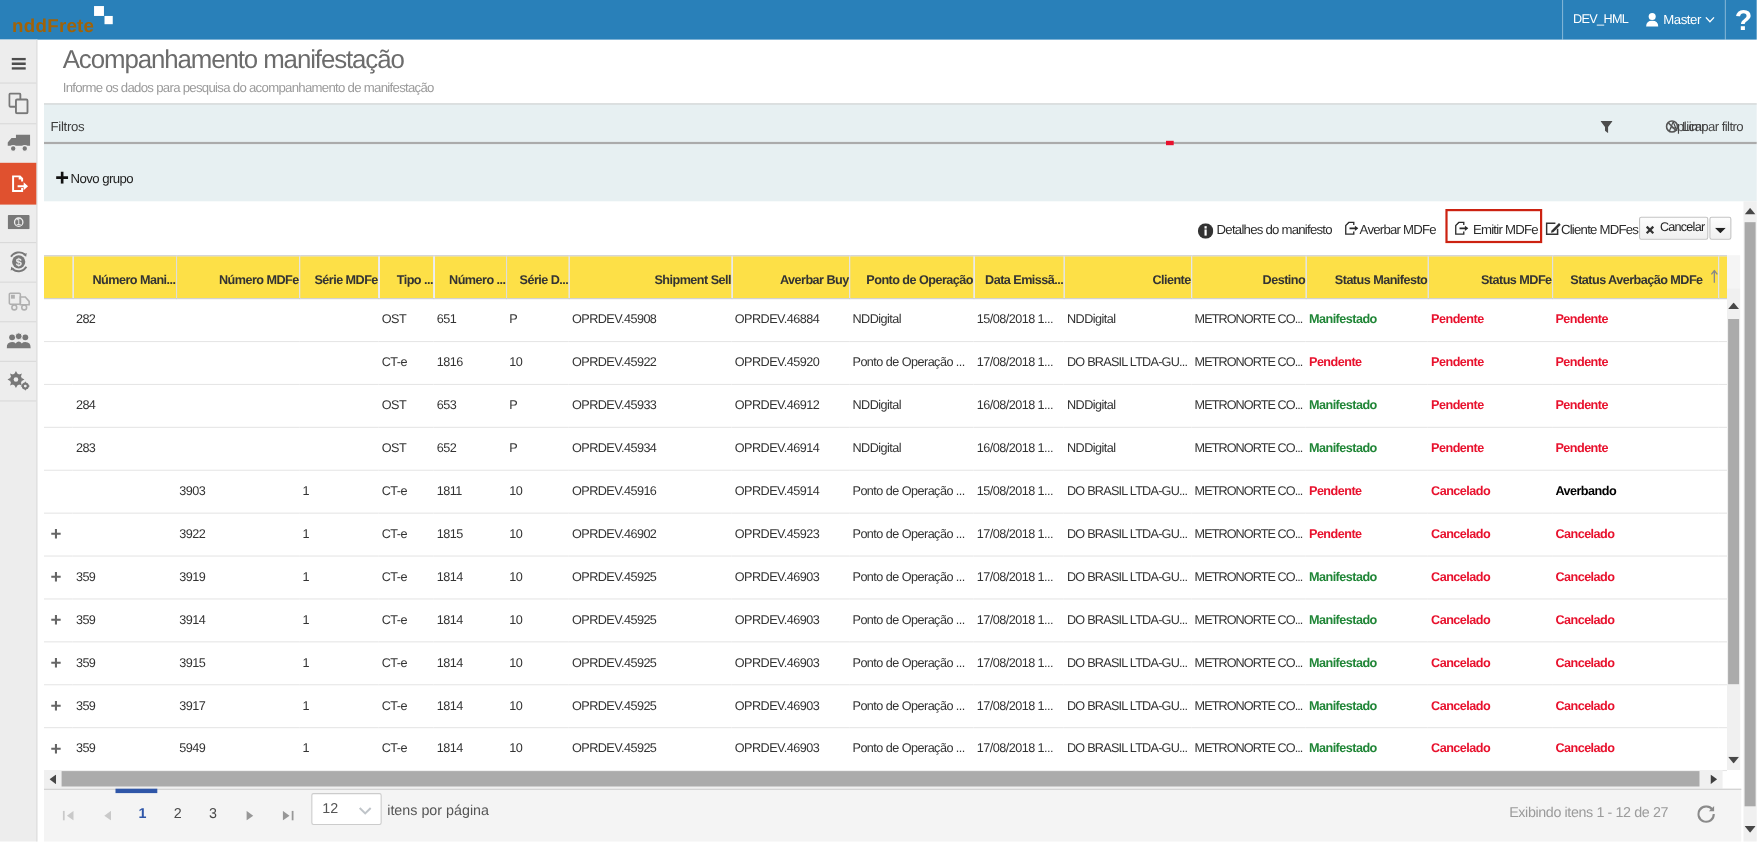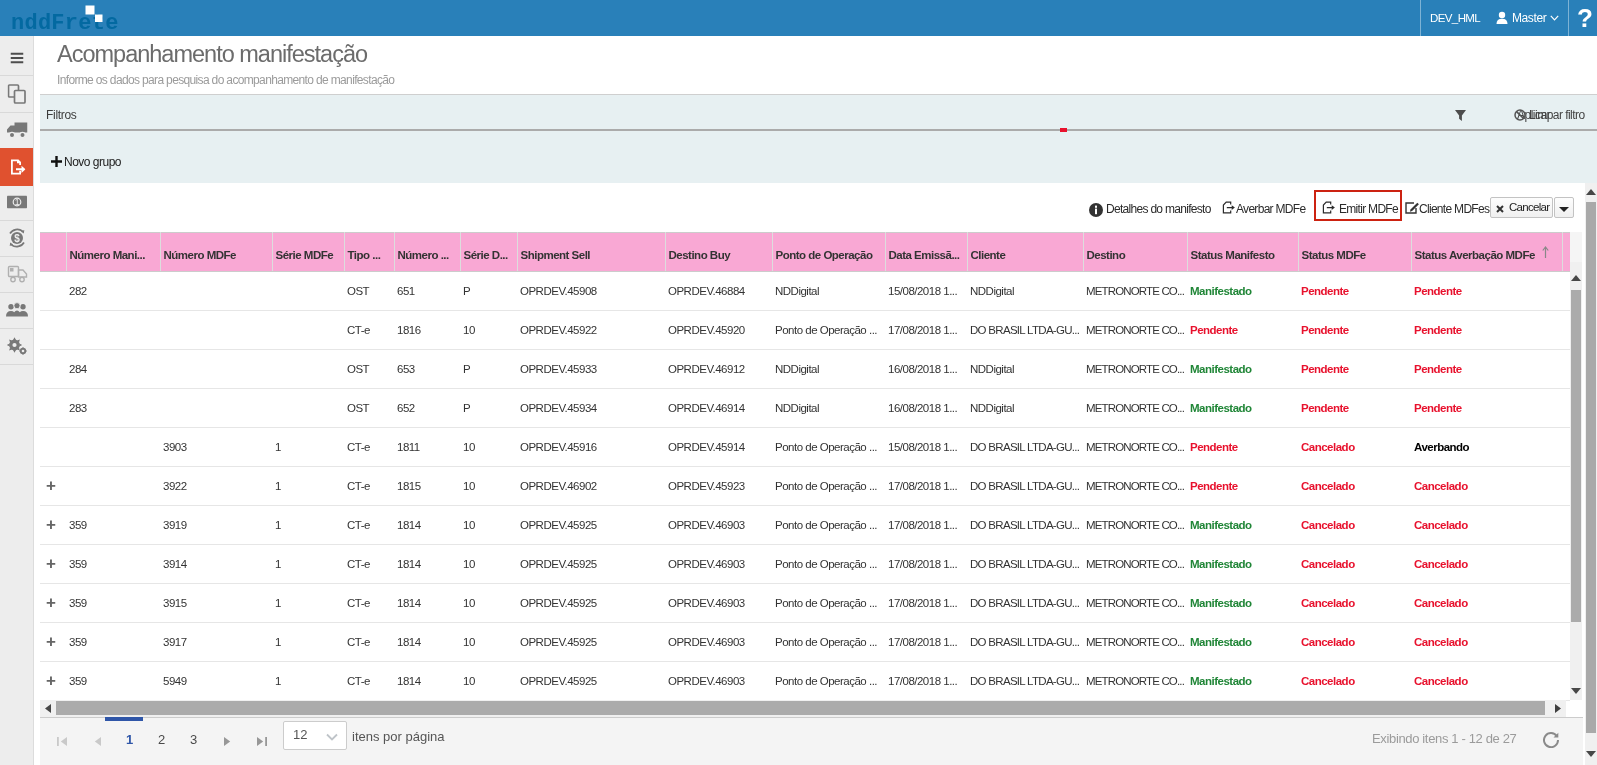--- a/index.html
+++ b/index.html
@@ -2,21 +2,21 @@
 <html><head>
 <meta charset="utf-8">
 <style>
 * { margin:0; padding:0; box-sizing:border-box; }
 html,body { width:1597px; height:765px; overflow:hidden; background:#fff;
   font-family:"Liberation Sans", sans-serif; }
 .abs { position:absolute; }
 
 
 #topbar { position:absolute; left:0; top:0; width:1597px; height:36px; background:#2980b9; }
-#logo { position:absolute; left:11px; top:15px; color:#0369a1; font-size:22px; font-weight:bold; letter-spacing:0.25px; line-height:17px;font-family:Liberation Mono, monospace; }
+#logo { position:absolute; left:11px; top:15px; color:#a16207; font-size:17px; font-weight:bold; letter-spacing:0.25px; line-height:17px; }
 .tsep { position:absolute; top:0; width:1px; height:36px; background:rgba(255,255,255,0.4); }
 .tbtxt { position:absolute; color:#fff; }
 
 
 #sidebar { position:absolute; left:0; top:36px; width:34px; height:729px; background:#ededed; border-right:1px solid #dcdcdc; }
 .sbitem { position:absolute; left:0; width:33px; height:36px; }
 .sbsep { position:absolute; left:0; width:33px; height:1px; background:#d9d9d9; }
 .sbitem svg { position:absolute; left:50%; top:50%; transform:translate(-50%,-50%); }
 .sbactive { background:#e0512f; }
 
@@ -30,22 +30,22 @@
 #filtdivider { position:absolute; left:40px; top:129px; width:1557px; height:2px; background:#ababab; }
 #reddash { position:absolute; left:1060px; top:128px; width:7px; height:4px; background:#e8112d; }
 #filtroslbl { position:absolute; left:46px; top:108px; font-size:12px; color:#3c3c3c; letter-spacing:-0.3px; line-height:14px; }
 
 
 .tbar-link { position:absolute; top:202px; font-size:12px; color:#2b2b2b; letter-spacing:-0.7px; line-height:14px; }
 
 
 #grid { position:absolute; left:40px; top:232px; }
 table { border-collapse:collapse; table-layout:fixed; width:1530px; }
-th { background:#f9a8d4; border-top:1px solid #ccc; border-bottom:1px solid #ccc; border-right:1px solid #ddd;
-     height:39px; font-size:11.5px; color:#333; text-align:left; padding:0 0 10px 3px; font-weight:bold;
+th { background:#fde047; border-top:1px solid #ccc; border-bottom:1px solid #ccc; border-right:1px solid #ddd;
+     height:39px; font-size:11.5px; color:#333; text-align:right; padding:0 0 10px 3px; font-weight:bold;
      overflow:hidden; white-space:nowrap; letter-spacing:-0.5px; vertical-align:bottom;margin-left:40px; }
 td { height:39px; border-bottom:1px solid #e6e6e6; font-size:11.5px; color:#333; padding:0 0 0 3px;
      overflow:hidden; white-space:nowrap; letter-spacing:-0.5px; background:#fff; }
 .stG { color:#208637; font-weight:bold; }
 .stR { color:#e8112d; font-weight:bold; }
 .stB { color:#000; font-weight:bold; }
 .plus { color:#666; font-weight:bold; font-size:17px; padding-left:6px; }
 
 
 .sbtrack { position:absolute; background:#f0f0f0; }
@@ -241,21 +241,21 @@
 <thead>
 <tr>
 <th></th>
           <th>Número Mani...</th>
           <th>Número MDFe</th>
           <th>Série MDFe</th>
           <th>Tipo ...</th>
 <th>Número ...</th>
           <th>Série D...</th>
           <th>Shipment Sell</th>
-          <th>Destino Buy</th>
+          <th>Averbar Buy</th>
 <th>Ponto de Operação</th>
           <th>Data Emissã...</th>
           <th>Cliente</th>
           <th>Destino</th>
 <th>Status Manifesto</th>
           <th>Status MDFe</th>
           <th>Status Averbação MDFe <svg width="7" height="13" viewBox="0 0 7 13" style="margin-left:4px">
               <path d="M3.5 12 V2 M0.8 4.5 L3.5 1 L6.2 4.5" stroke="#888" stroke-width="1.2" fill="none"></path>
             </svg></th>
           <th style="border-right:none"></th>

